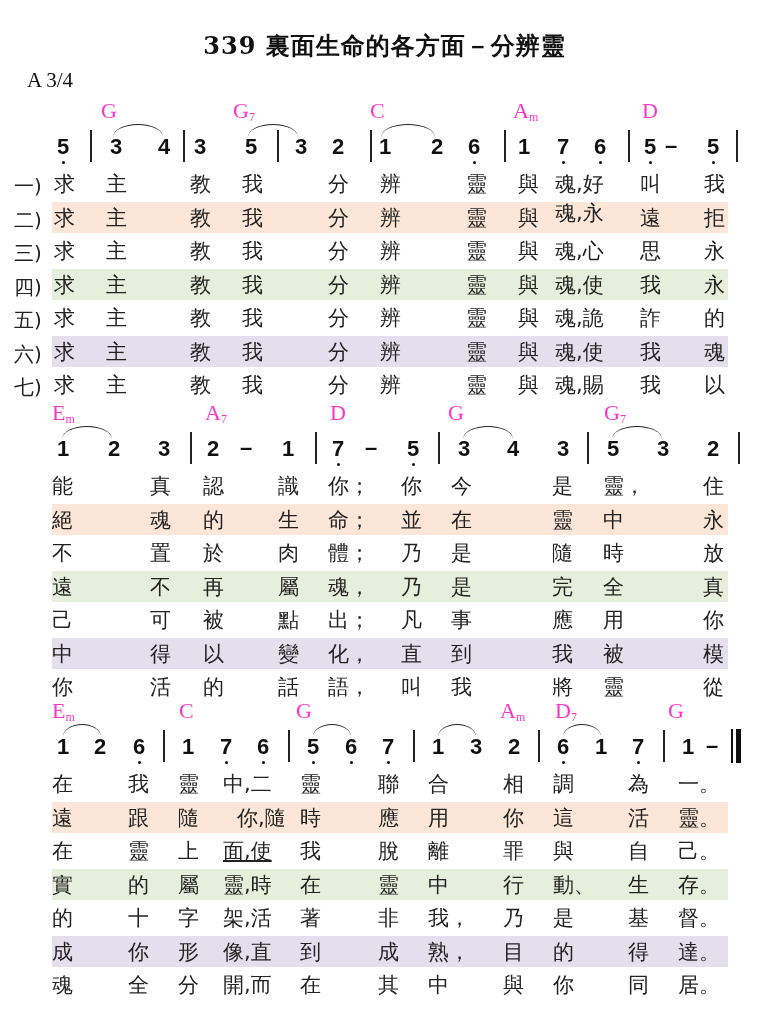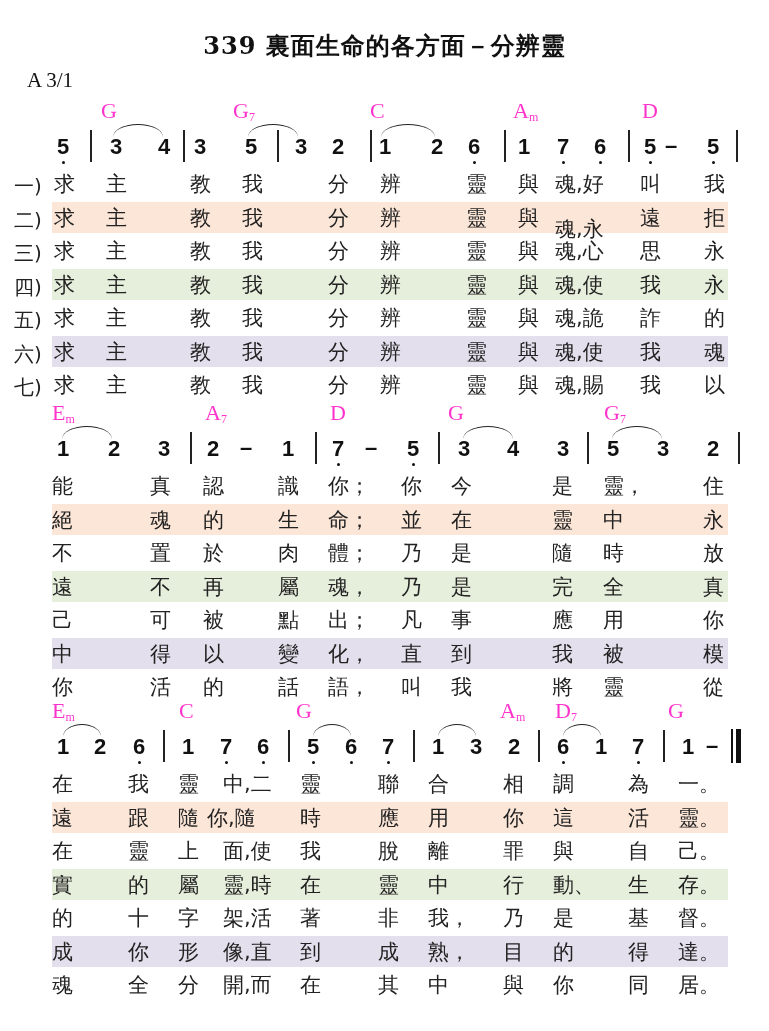--- a/index.html
+++ b/index.html
@@ -20,21 +20,21 @@
   .dash { font-family:"Liberation Sans", sans-serif; font-size:22px; font-weight:bold; }
   .slur { height:12px; border-top:1.6px solid #222; border-radius:50% 50% 0 0 / 100% 100% 0 0; }
   .band { left:52px; width:676px; height:31px; }
   .lyric { font-family:"DejaVu Sans", sans-serif; font-size:21px; line-height:1; color:#222; }
   .vlabel { font-family:"DejaVu Sans", sans-serif; font-size:20px; color:#222; }
 </style>
 </head>
 <body>
 
 <div class="abs title">339  裏面生命的各方面－分辨靈</div>
-<div class="abs keysig">A   3/1</div>
+<div class="abs keysig">A   3/4</div>
 
 <div id="score">
     <div>
       <div class="abs band" style="top: 201.5px; background: rgb(252, 230, 216); left: 52px; width: 676px;"></div>
       <div class="abs band" style="top: 268.5px; background: rgb(230, 239, 220); left: 52px; width: 676px;"></div>
       <div class="abs band" style="top: 335.5px; background: rgb(228, 223, 236); left: 52px; width: 676px;"></div>
       <div class="abs chord" style="left: 101px; top: 100px;"><span>G</span></div>
       <div class="abs chord" style="left: 233px; top: 100px;"><span>G</span><sub>7</sub></div>
       <div class="abs chord" style="left: 370px; top: 100px;"><span>C</span></div>
       <div class="abs chord" style="left: 513px; top: 100px;"><span>A</span><sub>m</sub></div>
@@ -79,21 +79,21 @@
       <div class="abs lyric" style="left: 704px; top: 174px;">我</div>
       <div class="abs vlabel" style="left: 14px; top: 206.5px;">二)</div>
       <div class="abs lyric" style="left: 54px; top: 207.5px;">求</div>
       <div class="abs lyric" style="left: 106px; top: 207.5px;">主</div>
       <div class="abs lyric" style="left: 190px; top: 207.5px;">教</div>
       <div class="abs lyric" style="left: 242px; top: 207.5px;">我</div>
       <div class="abs lyric" style="left: 328px; top: 207.5px;">分</div>
       <div class="abs lyric" style="left: 380px; top: 207.5px;">辨</div>
       <div class="abs lyric" style="left: 466px; top: 207.5px;">靈</div>
       <div class="abs lyric" style="left: 518px; top: 207.5px;">與</div>
-      <div class="abs lyric" style="left: 555px; top: 219px;">魂,永</div>
+      <div class="abs lyric" style="left: 555px; top: 203px;">魂,永</div>
       <div class="abs lyric" style="left: 640px; top: 207.5px;">遠</div>
       <div class="abs lyric" style="left: 704px; top: 207.5px;">拒</div>
       <div class="abs vlabel" style="left: 14px; top: 240px;">三)</div>
       <div class="abs lyric" style="left: 54px; top: 241px;">求</div>
       <div class="abs lyric" style="left: 106px; top: 241px;">主</div>
       <div class="abs lyric" style="left: 190px; top: 241px;">教</div>
       <div class="abs lyric" style="left: 242px; top: 241px;">我</div>
       <div class="abs lyric" style="left: 328px; top: 241px;">分</div>
       <div class="abs lyric" style="left: 380px; top: 241px;">辨</div>
       <div class="abs lyric" style="left: 466px; top: 241px;">靈</div>
@@ -298,32 +298,32 @@
       <div class="abs lyric" style="left: 300px; top: 774px;">靈</div>
       <div class="abs lyric" style="left: 378px; top: 774px;">聯</div>
       <div class="abs lyric" style="left: 428px; top: 774px;">合</div>
       <div class="abs lyric" style="left: 503px; top: 774px;">相</div>
       <div class="abs lyric" style="left: 553px; top: 774px;">調</div>
       <div class="abs lyric" style="left: 628px; top: 774px;">為</div>
       <div class="abs lyric" style="left: 678px; top: 774px;">一。</div>
       <div class="abs lyric" style="left: 52px; top: 807.5px;">遠</div>
       <div class="abs lyric" style="left: 128px; top: 807.5px;">跟</div>
       <div class="abs lyric" style="left: 178px; top: 807.5px;">隨</div>
-      <div class="abs lyric" style="left: 207px; top: 807.5px;">你,隨</div>
+      <div class="abs lyric" style="left: 237px; top: 807.5px;">你,隨</div>
       <div class="abs lyric" style="left: 300px; top: 807.5px;">時</div>
       <div class="abs lyric" style="left: 378px; top: 807.5px;">應</div>
       <div class="abs lyric" style="left: 428px; top: 807.5px;">用</div>
       <div class="abs lyric" style="left: 503px; top: 807.5px;">你</div>
       <div class="abs lyric" style="left: 553px; top: 807.5px;">這</div>
       <div class="abs lyric" style="left: 628px; top: 807.5px;">活</div>
       <div class="abs lyric" style="left: 678px; top: 807.5px;">靈。</div>
       <div class="abs lyric" style="left: 52px; top: 841px;">在</div>
       <div class="abs lyric" style="left: 128px; top: 841px;">靈</div>
       <div class="abs lyric" style="left: 178px; top: 841px;">上</div>
-      <div class="abs lyric" style="left: 223px; top: 841px;">面,使</div>
+      <div class="abs lyric" style="left: 223px; top: 841px; text-decoration: underline;">面,使</div>
       <div class="abs lyric" style="left: 300px; top: 841px;">我</div>
       <div class="abs lyric" style="left: 378px; top: 841px;">脫</div>
       <div class="abs lyric" style="left: 428px; top: 841px;">離</div>
       <div class="abs lyric" style="left: 503px; top: 841px;">罪</div>
       <div class="abs lyric" style="left: 553px; top: 841px;">與</div>
       <div class="abs lyric" style="left: 628px; top: 841px;">自</div>
       <div class="abs lyric" style="left: 678px; top: 841px;">己。</div>
       <div class="abs lyric" style="left: 52px; top: 874.5px;">實</div>
       <div class="abs lyric" style="left: 128px; top: 874.5px;">的</div>
       <div class="abs lyric" style="left: 178px; top: 874.5px;">屬</div>

